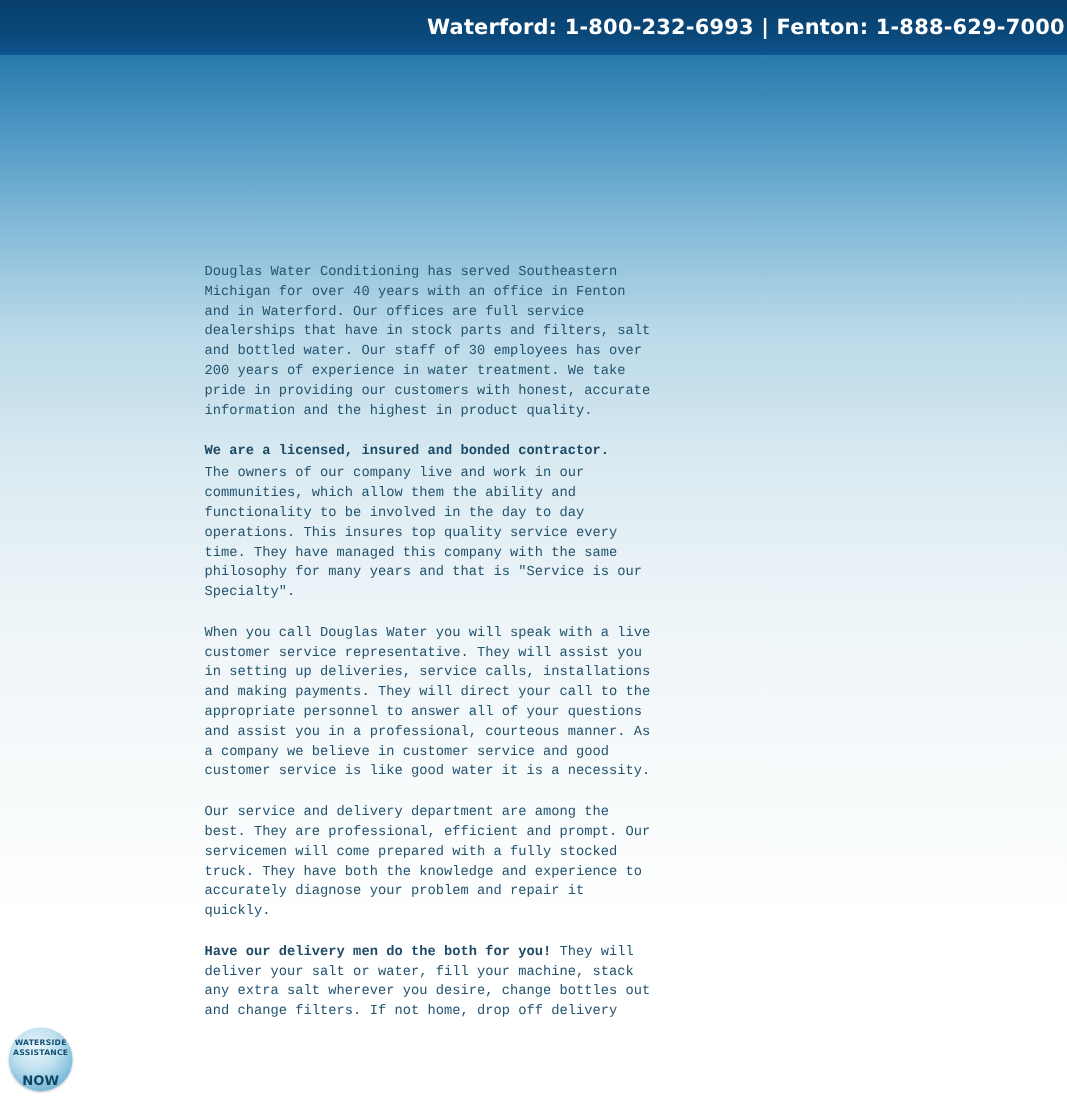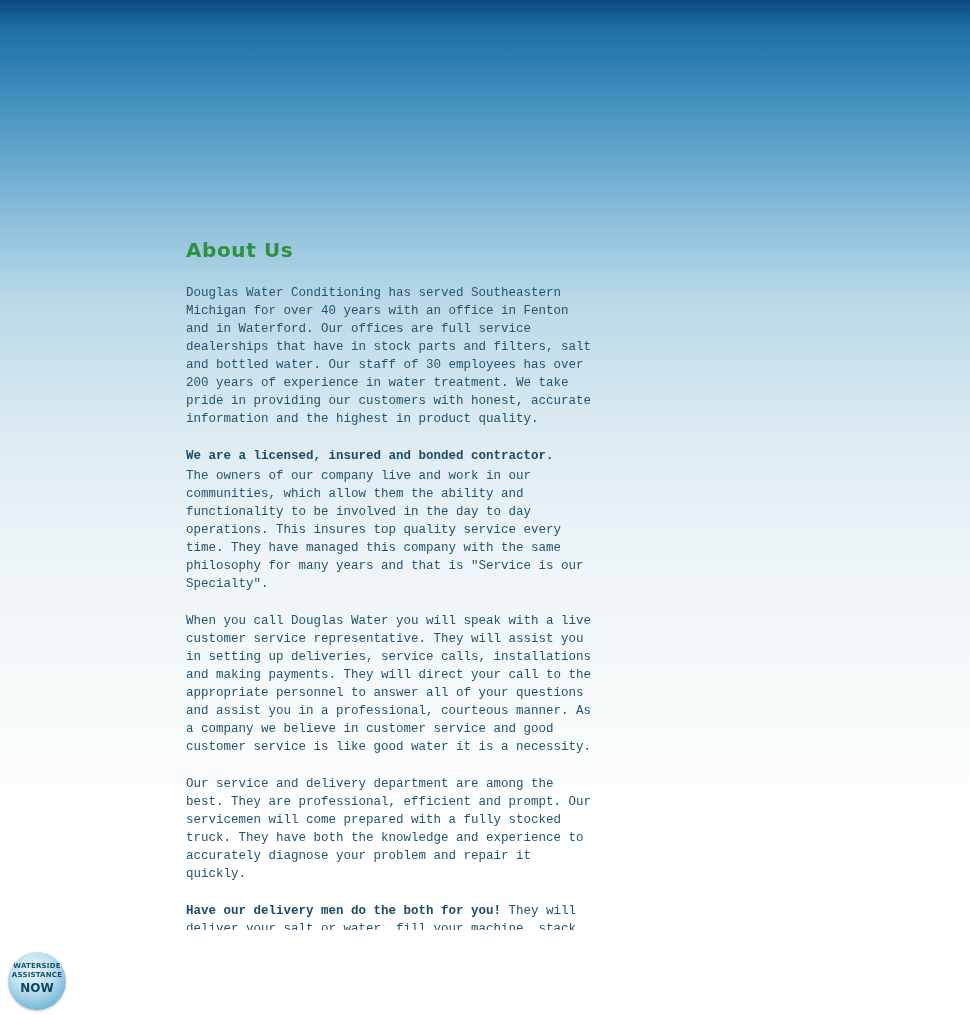--- a/index.html
+++ b/index.html
@@ -93,21 +93,21 @@
     left: 0;
     top: 930px;
     width: 970px;
     height: 85px;
     background: #ffffff;
   }
 
   .badge {
     position: absolute;
     left: 8px;
-    top: 22px;
+    top: 4px;
     width: 58px;
     height: 58px;
     border-radius: 50%;
     background: radial-gradient(circle at 42% 32%, #eaf6fb 0%, #bfe0ef 40%, #79b9d8 75%, #4f9cc4 100%);
     box-shadow: 0 1px 2px rgba(0,0,0,0.25);
     text-align: center;
     overflow: hidden;
   }
   .badge .l1 {
     display: block;
@@ -125,31 +125,33 @@
     color: #14506f;
     letter-spacing: 0.2px;
     line-height: 9px;
   }
   .badge .l3 {
     display: block;
     font-size: 12px;
     font-weight: bold;
     color: #0d4663;
     line-height: 14px;
-    margin-top: 1px;
+    margin-top: 13px;
   }
 </style>
 </head>
 <body>
 
 <div id="page">
 
+  <div class="topbar">
+    <div class="topbar-phones">Waterford: 1-800-232-6993 | Fenton: 1-888-629-7000</div>
+  </div>
 
   <div class="content">
-    <h1 class="page-title">About Us</h1>
 
     <p class="para">Douglas Water Conditioning has served Southeastern Michigan for over 40 years with an office in Fenton and in Waterford. Our offices are full service dealerships that have in stock parts and filters, salt and bottled water. Our staff of 30 employees has over 200 years of experience in water treatment. We take pride in providing our customers with honest, accurate information and the highest in product quality.</p>
 
     <p class="para bold-line">We are a licensed, insured and bonded contractor.</p>
 
     <p class="para">The owners of our company live and work in our communities, which allow them the ability and functionality to be involved in the day to day operations. This insures top quality service every time. They have managed this company with the same philosophy for many years and that is "Service is our Specialty".</p>
 
     <p class="para">When you call Douglas Water you will speak with a live customer service representative. They will assist you in setting up deliveries, service calls, installations and making payments. They will direct your call to the appropriate personnel to answer all of your questions and assist you in a professional, courteous manner. As a company we believe in customer service and good customer service is like good water it is a necessity.</p>
 
     <p class="para">Our service and delivery department are among the best. They are professional, efficient and prompt. Our servicemen will come prepared with a fully stocked truck. They have both the knowledge and experience to accurately diagnose your problem and repair it quickly.</p>

